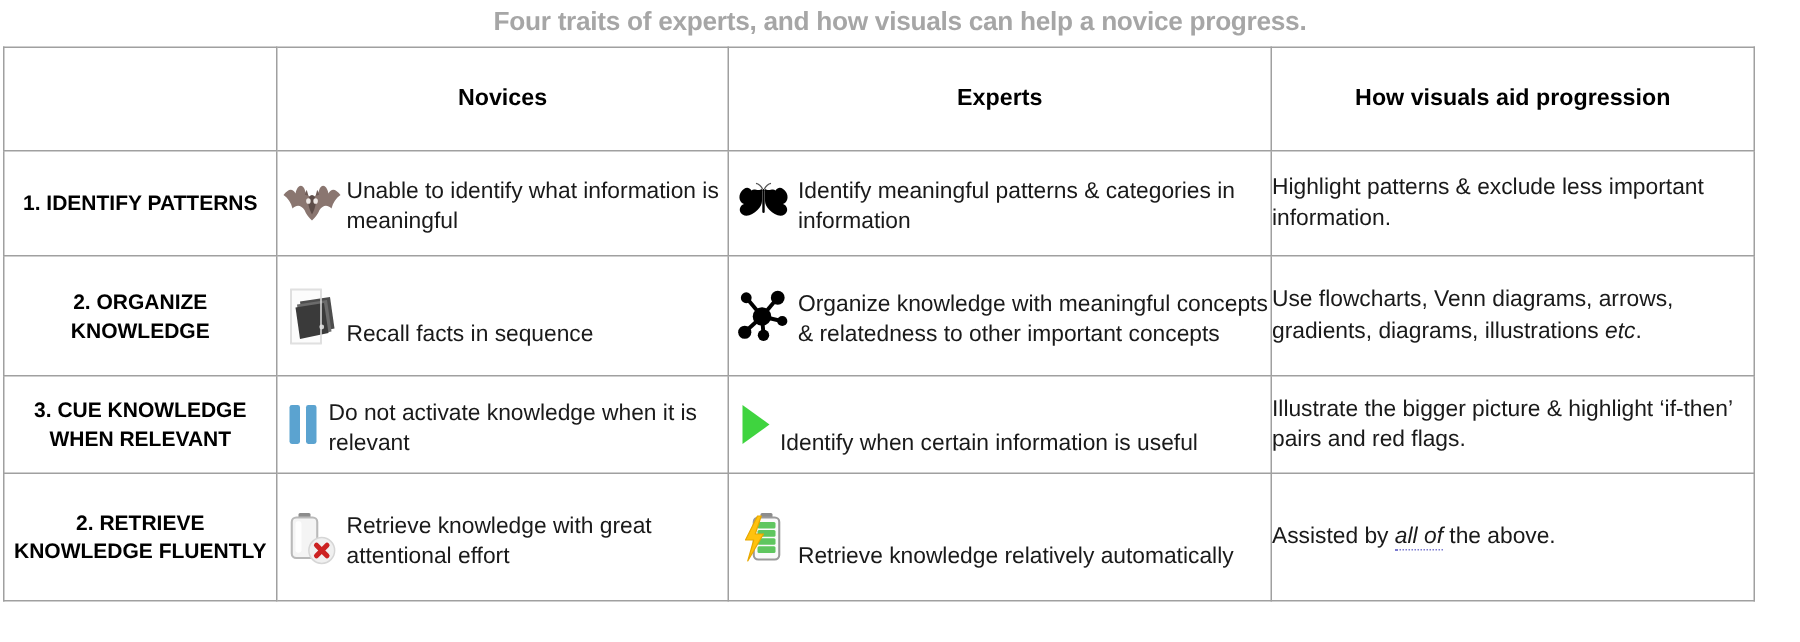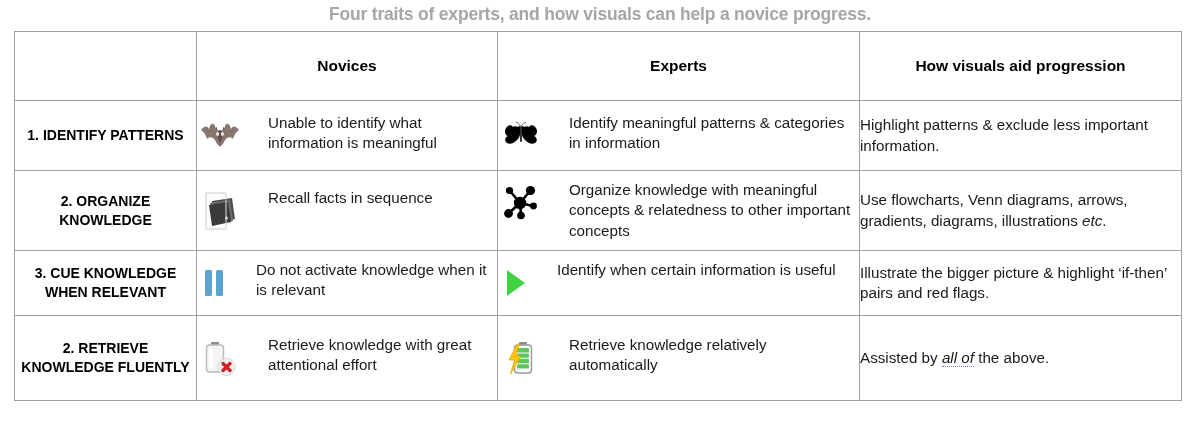--- a/index.html
+++ b/index.html
@@ -39,21 +39,21 @@
     display: block;
     font-style: normal;
     font-size: 12px;
     color: #b0b0b0;
     line-height: 6px;
   }
 
   
   .tbl {
     position: absolute;
-    left: 14px; top: 31px;
+    left: 2px; top: 31px;
     width: 1167px;
     border-collapse: collapse;
     table-layout: fixed;
   }
   .tbl td, .tbl th {
     border: 1px solid #a0a0a0;
     vertical-align: middle;
     padding: 0;
   }
   col.c1 { width: 182px; }
@@ -79,22 +79,22 @@
     color: #000;
     line-height: 1.33;
     padding: 4px 6px;
     margin-left: 48px;
   }
   .cell {
     padding: 6px 10px 6px 8px;
   }
   .cell-flex {
     display: flex;
-    align-items: flex-start;
-    gap: 25px;
+    align-items: flex-end;
+    gap: 0;
   }
   .celltext {
     font-size: 15.2px;
     color: #1a1a1a;
     line-height: 1.33;
   }
   .cell-plain {
     padding: 6px 10px 6px 11px;
     font-size: 15.2px;
     color: #1a1a1a;

